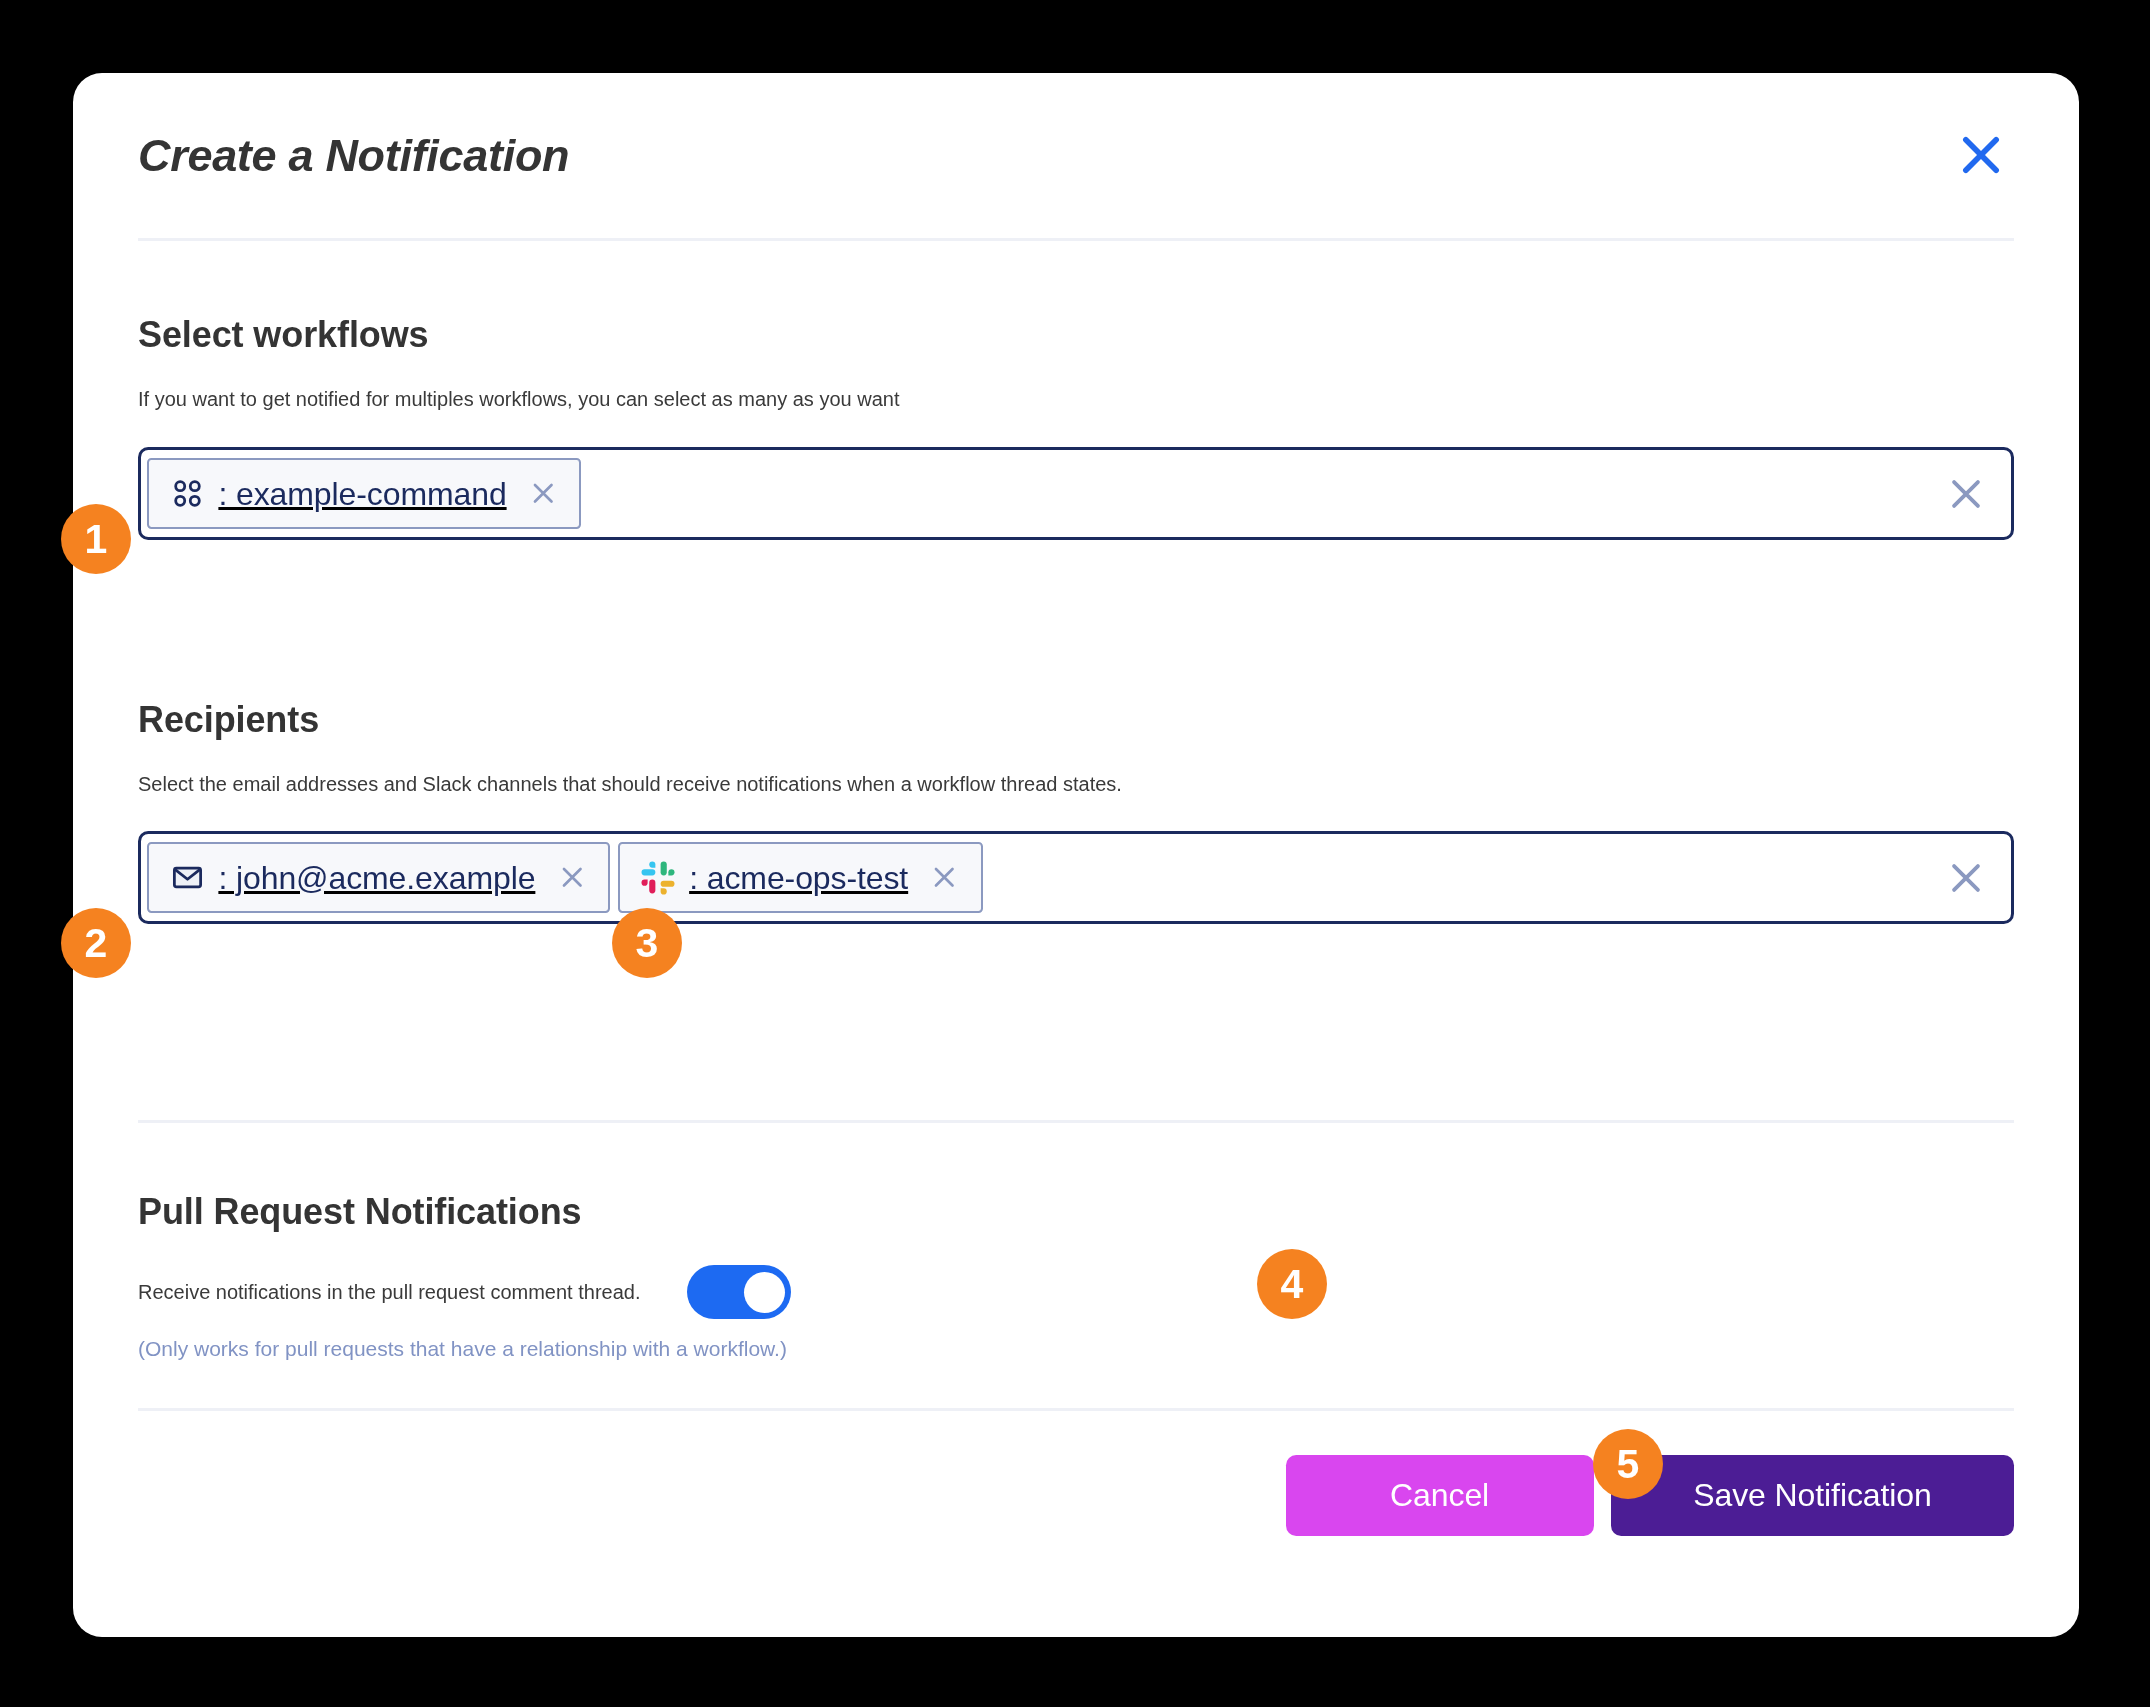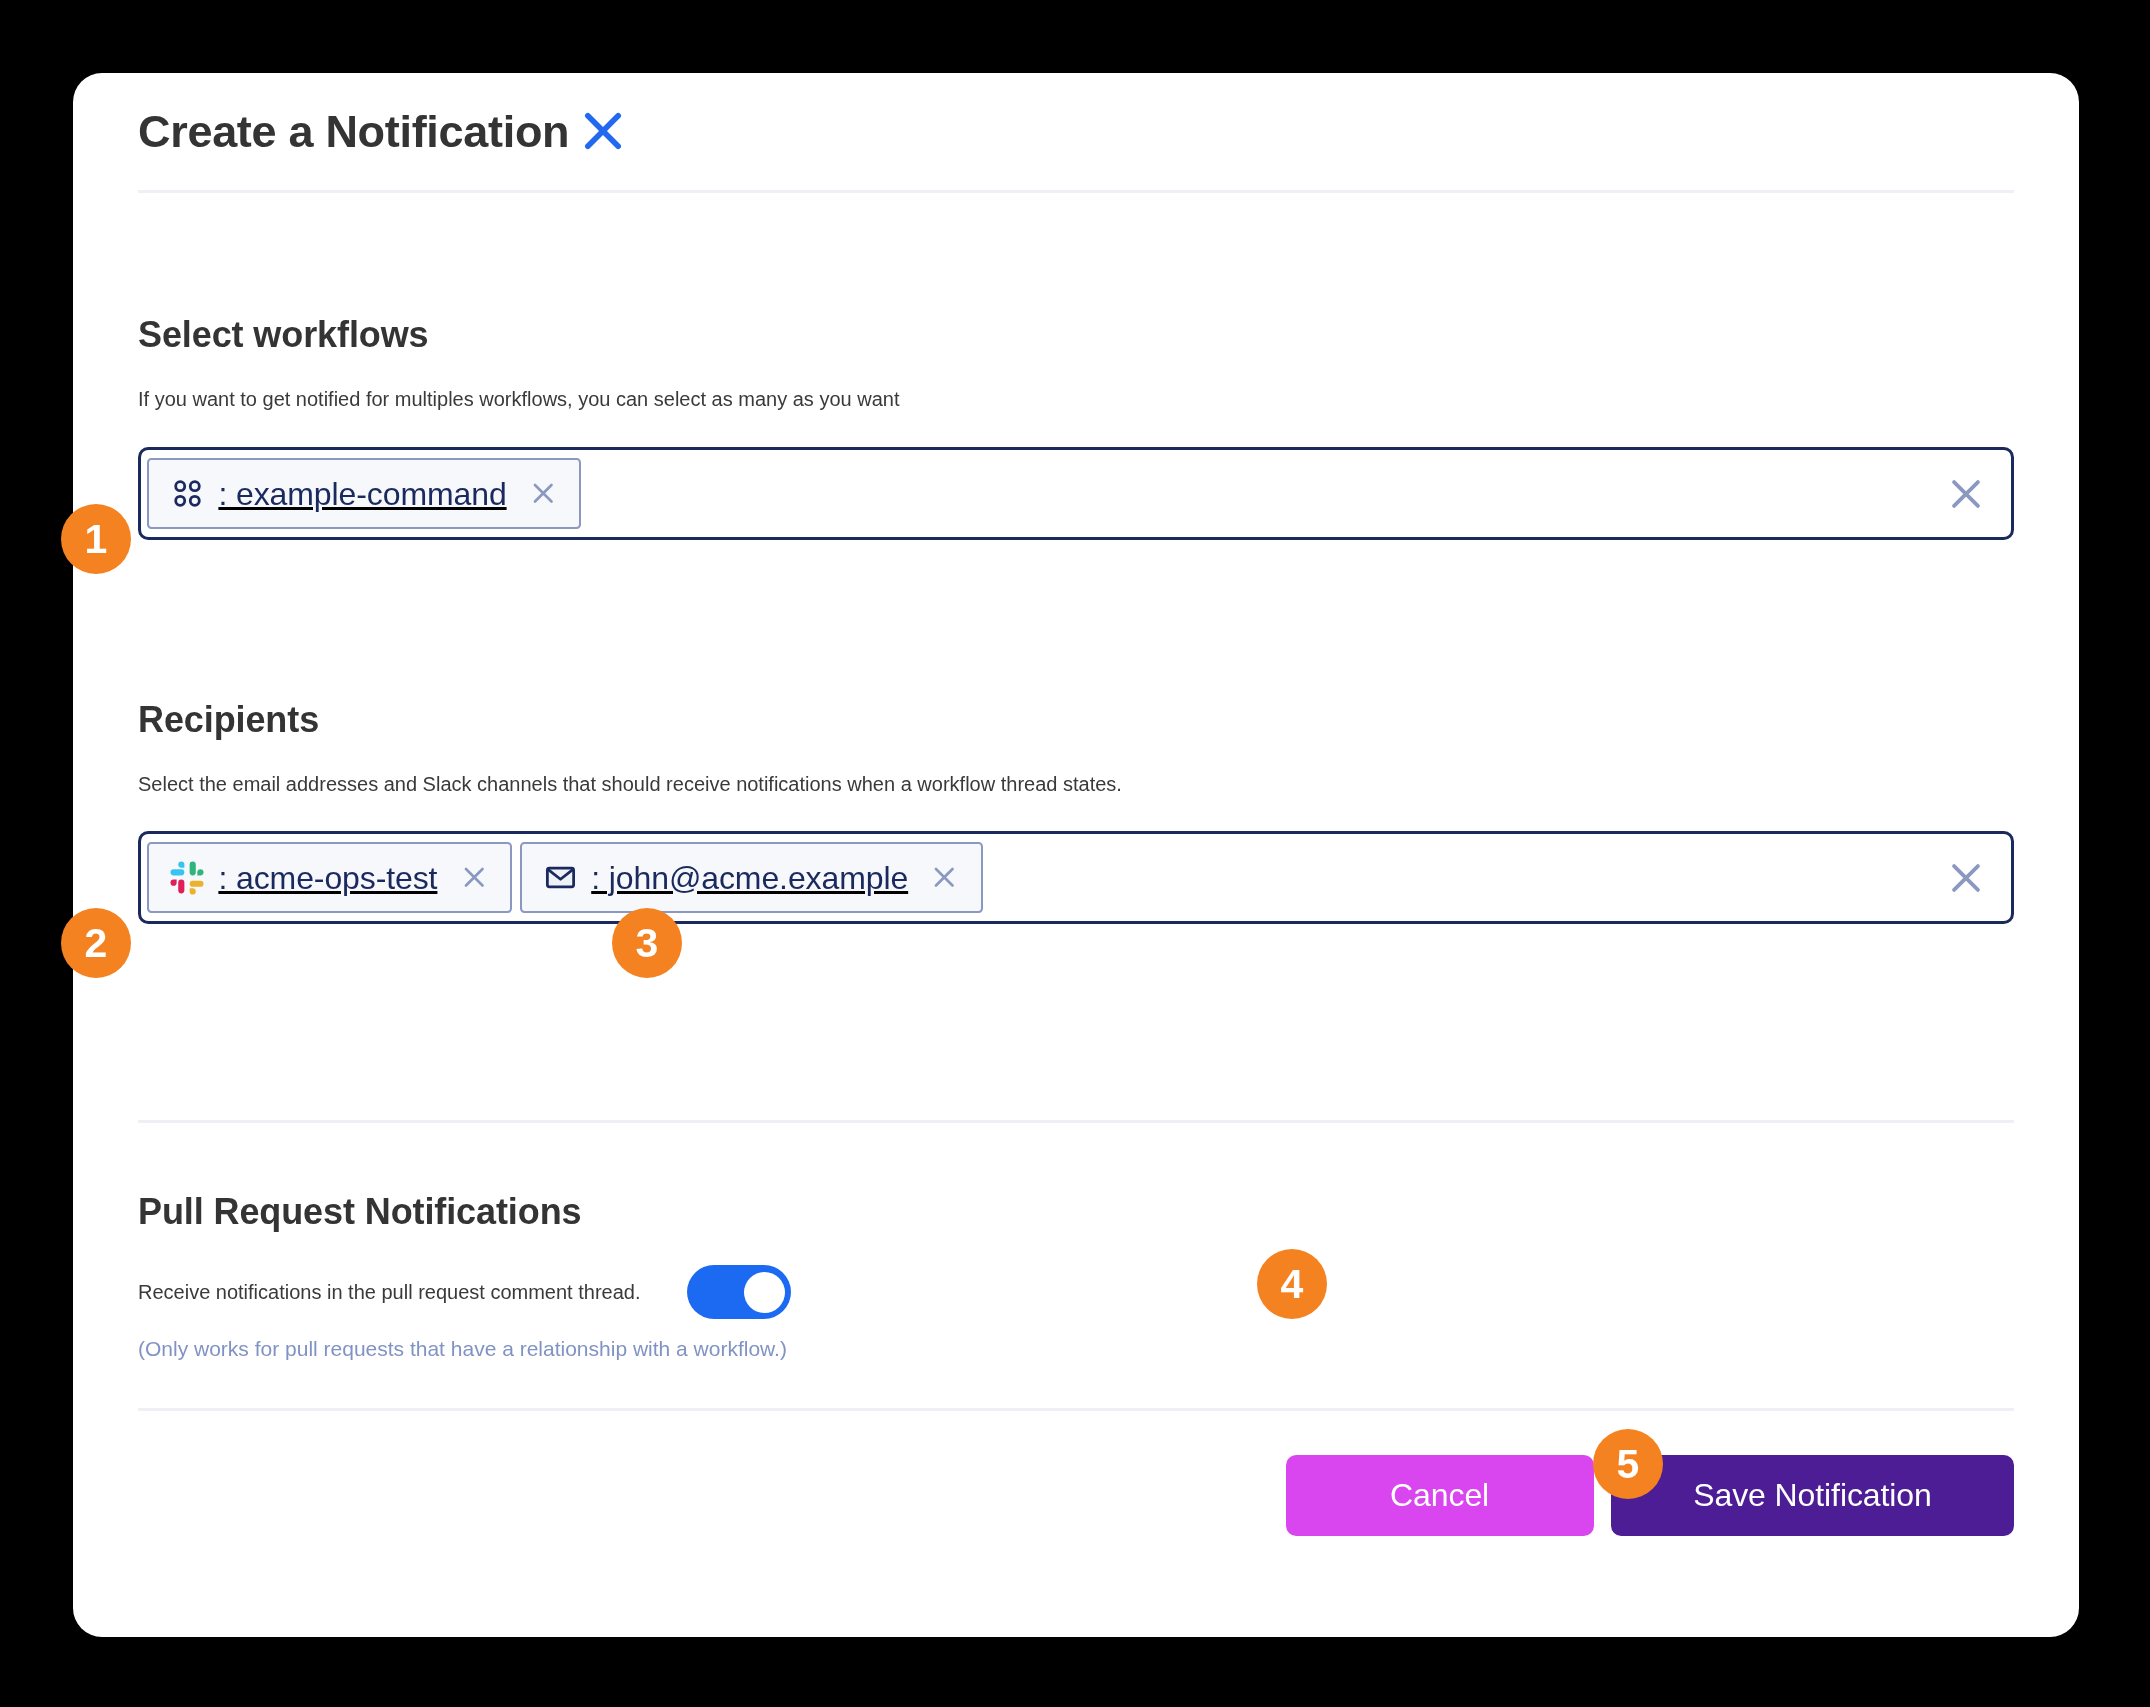--- a/index.html
+++ b/index.html
@@ -34,23 +34,25 @@
   .dialog-inner {
     position: relative;
     width: 100%;
     height: 100%;
     padding: 0 65px;
   }
 
   
   .dialog-header {
     position: relative;
-    height: 117px;
-    display: flex;
-    align-items: center;
+    height: 165px;
+    display: flex;
+    align-items: center;
+    justify-content: space-between;
+    font-style: italic;
   }
 
   .dialog-title {
     font-size: 45px;
     font-weight: 700;
     color: #343434;
     letter-spacing: -0.3px;
     line-height: 1;
   }
 
@@ -290,20 +292,35 @@
       </div>
 
       <div class="abs" style="left:65px; top:629px; width:1876px;">
 
         <div class="section-heading">Recipients</div>
 
         <div class="section-desc" style="margin-top:33px; max-width:1683px;">Select the email addresses and Slack channels that should receive notifications when a workflow thread states.</div>
 
         <div class="token-field" style="margin-top:33px;">
           <div class="token-chips">
+
+            <div class="chip">
+              <span class="chip-icon">
+                <svg width="35" height="35" viewBox="0 0 24 24" fill="none">
+                  <rect x="3" y="5.6" width="18" height="12.8" rx="1.4" stroke="#1b2a5e" stroke-width="1.9" fill="#eef1f7"></rect>
+                  <path d="M3.6 6.6 L12 13.2 L20.4 6.6" stroke="#1b2a5e" stroke-width="1.9" fill="none" stroke-linecap="round" stroke-linejoin="round"></path>
+                </svg>
+              </span>
+              <span class="chip-label">: john@acme.example</span>
+              <span class="chip-remove">
+                <svg width="30.5" height="30.5" viewBox="0 0 24 24" fill="none">
+                  <path d="M5.5 5.5 L18.5 18.5 M18.5 5.5 L5.5 18.5" stroke="#8b99c0" stroke-width="2.1" stroke-linecap="round"></path>
+                </svg>
+              </span>
+            </div>
 
             <div class="chip">
               <span class="chip-icon">
                 <svg width="36" height="36" viewBox="0 0 24 24">
                   <g>
                     <path d="M5.1 15.1a2.05 2.05 0 1 1-2.05-2.05h2.05v2.05z" fill="#e01e5a"></path>
                     <path d="M6.15 15.1a2.05 2.05 0 0 1 4.1 0v5.13a2.05 2.05 0 1 1-4.1 0V15.1z" fill="#e01e5a"></path>
                     <path d="M8.2 5.1a2.05 2.05 0 1 1 2.05-2.05V5.1H8.2z" fill="#36c5f0"></path>
                     <path d="M8.2 6.15a2.05 2.05 0 0 1 0 4.1H3.05a2.05 2.05 0 1 1 0-4.1H8.2z" fill="#36c5f0"></path>
                     <path d="M18.9 8.2a2.05 2.05 0 1 1 2.05 2.05H18.9V8.2z" fill="#2eb67d"></path>
@@ -314,35 +331,20 @@
                 </svg>
               </span>
               <span class="chip-label">: acme-ops-test</span>
               <span class="chip-remove">
                 <svg width="30.5" height="30.5" viewBox="0 0 24 24" fill="none">
                   <path d="M5.5 5.5 L18.5 18.5 M18.5 5.5 L5.5 18.5" stroke="#8b99c0" stroke-width="2.1" stroke-linecap="round"></path>
                 </svg>
               </span>
             </div>
 
-            <div class="chip">
-              <span class="chip-icon">
-                <svg width="35" height="35" viewBox="0 0 24 24" fill="none">
-                  <rect x="3" y="5.6" width="18" height="12.8" rx="1.4" stroke="#1b2a5e" stroke-width="1.9" fill="#eef1f7"></rect>
-                  <path d="M3.6 6.6 L12 13.2 L20.4 6.6" stroke="#1b2a5e" stroke-width="1.9" fill="none" stroke-linecap="round" stroke-linejoin="round"></path>
-                </svg>
-              </span>
-              <span class="chip-label">: john@acme.example</span>
-              <span class="chip-remove">
-                <svg width="30.5" height="30.5" viewBox="0 0 24 24" fill="none">
-                  <path d="M5.5 5.5 L18.5 18.5 M18.5 5.5 L5.5 18.5" stroke="#8b99c0" stroke-width="2.1" stroke-linecap="round"></path>
-                </svg>
-              </span>
-            </div>
-
           </div>
 
           <div class="field-clear">
             <svg width="44" height="44" viewBox="0 0 24 24" fill="none">
               <path d="M5.5 5.5 L18.5 18.5 M18.5 5.5 L5.5 18.5" stroke="#8b99c0" stroke-width="2.1" stroke-linecap="round"></path>
             </svg>
           </div>
         </div>
       </div>
 

